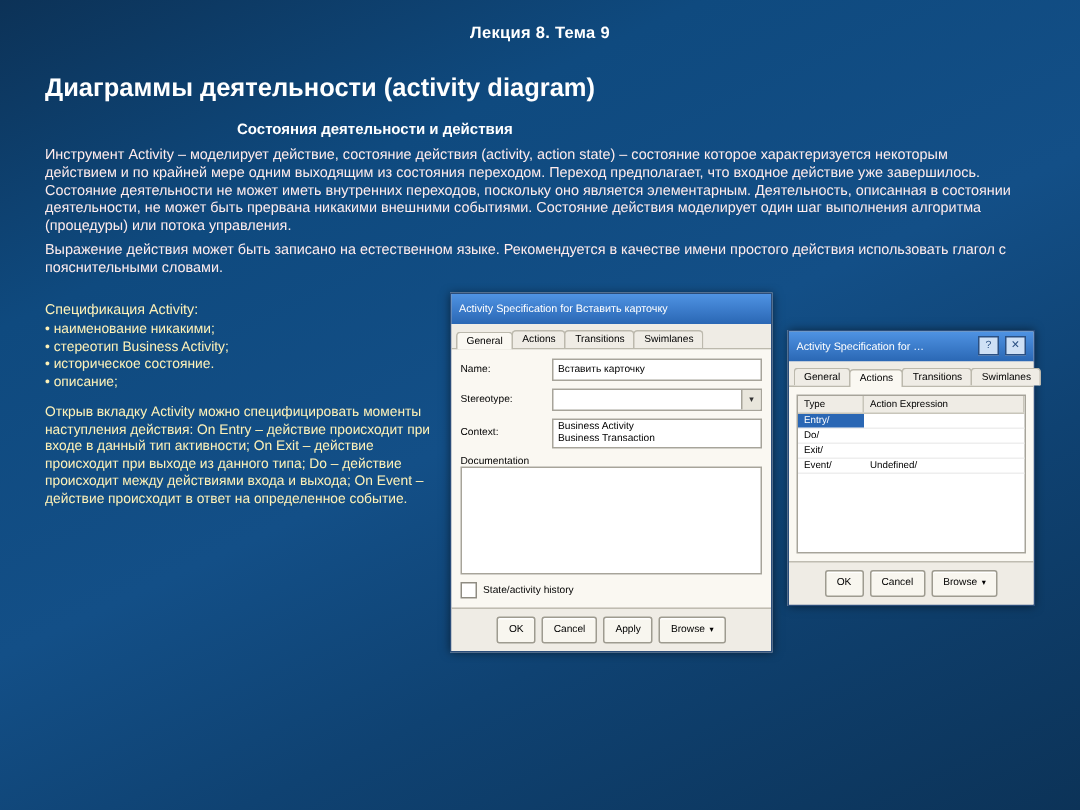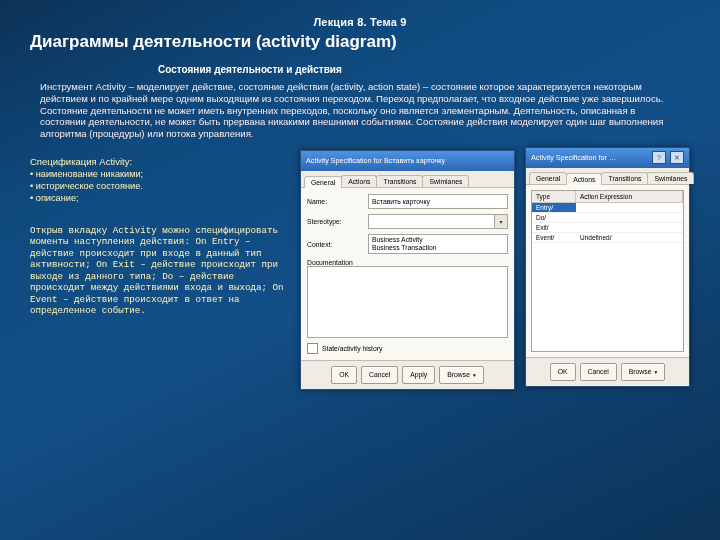--- a/index.html
+++ b/index.html
@@ -6,43 +6,43 @@
   html { font-size: 10px; }
   body {
     width: 720px; height: 540px;
     font-family: Arial, sans-serif;
     background: linear-gradient(155deg, #0c3257 0%, #0f4a7f 25%, #134f87 50%, #0f4272 70%, #0c3358 100%);
     color: #fff;
     overflow: hidden;
     position: relative;
   }
   .slide { padding: 10px 30px 0 30px; }
-  .pretitle { text-align: center; font-weight: bold; font-size: 1.1rem; margin: 6px 0 4px; letter-spacing: .2px; }
+  .pretitle { text-align: center; font-weight: bold; font-size: 1.1rem; margin: 6px 0 21px; letter-spacing: .2px; }
   .title { text-align: left; font-weight: bold; font-size: 1.7rem; margin-bottom: 12px; }
   .subhead { font-weight: bold; font-size: 1.0rem; margin-left: 80px; margin-bottom: 6px; padding-left: 48px; }
   .para { font-size: 0.96rem; line-height: 1.23; color: #ffecec; margin-bottom: 4px; }
-  .content-narrow { margin-left: 10px; margin-right: 10px; }
+  .content-narrow { margin-right: 10px; }
 
   .lower { display: flex; margin-top: 10px; gap: 12px; }
   .leftcol { width: 270px; }
   .spec-title { color: #fef2b8; font-size: 0.95rem; font-weight: normal; margin: 6px 0 2px; }
   .spec-list { list-style: none; color: #fef2b8; font-size: 0.92rem; line-height: 1.3; }
   .spec-list li::before { content: "•  "; }
-  .para-yellow { color: #fef2b8; font-size: 0.92rem; line-height: 1.25; margin-top: 20px; font-family: Liberation Mono, monospace; }
+  .para-yellow { color: #fef2b8; font-size: 0.92rem; line-height: 1.25; margin-top: 8px; }
 
   
   .wins { flex: 1; display: flex; gap: 10px; align-items: center; }
   .win {
     background: #efece5; color: #000; border: 1px solid #2b4d7a;
     box-shadow: 0 0 6px rgba(0,0,0,.5);
     font-size: 0.68rem;
     display: flex; flex-direction: column;
   }
   .win1 { width: 215px; height: 240px; }
-  .win2 { width: 165px; height: 240px; margin-top: -6px; }
+  .win2 { width: 165px; height: 184px; margin-top: -6px; }
   .tb {
     height: 20px; background: linear-gradient(#4f93e3, #2a67b4); color: #fff;
     display: flex; align-items: center; padding: 0 5px; font-size: 0.72rem; gap: 4px;
   }
   .tb .filler { flex: 1; }
   .tb-btn { width: 14px; height: 13px; background: #cfe0f5; border: 1px solid #2a4f82; color: #2a4f82; display: inline-flex; align-items: center; justify-content: center; font-size: 0.7rem; line-height: 1; }
   .tabs { display: flex; gap: 0; padding: 4px 3px 0 3px; border-bottom: 1px solid #bcb9ad; background: #efece5; }
   .tab {
     padding: 2px 6px; border: 1px solid #bcb9ad; border-bottom: none;
     border-radius: 3px 3px 0 0; background: #efece5; margin-right: -1px;
@@ -74,27 +74,29 @@
 </head>
 <body>
 
 <div class="slide">
   <div class="pretitle">Лекция 8. Тема 9</div>
   <div class="title">Диаграммы деятельности (activity diagram)</div>
   <div class="subhead">Состояния деятельности и действия</div>
 
   <div class="content-narrow">
     <p class="para">Инструмент Activity – моделирует действие, состояние действия (activity, action state) – состояние которое характеризуется некоторым действием и по крайней мере одним выходящим из состояния переходом. Переход предполагает, что входное действие уже завершилось. Состояние деятельности не может иметь внутренних переходов, поскольку оно является элементарным. Деятельность, описанная в состоянии деятельности, не может быть прервана никакими внешними событиями. Состояние действия моделирует один шаг выполнения алгоритма (процедуры) или потока управления.</p>
+    <p class="para">Выражение действия может быть записано на естественном языке. Рекомендуется в качестве имени простого действия использовать глагол с пояснительными словами.</p>
   </div>
 
   <div class="lower">
     <div class="leftcol">
       <div class="spec-title">Спецификация Activity:</div>
       <ul class="spec-list">
         <li>наименование никакими;</li>
+        <li>стереотип Business Activity;</li>
         <li>историческое состояние.</li>
         <li>описание;</li>
       </ul>
       <p class="para-yellow">Открыв вкладку Activity можно специфицировать моменты наступления действия: On Entry – действие происходит при входе в данный тип активности; On Exit – действие происходит при выходе из данного типа; Do – действие происходит между действиями входа и выхода; On Event – действие происходит в ответ на определенное событие.</p>
     </div>
 
     <div class="wins">
 
       <div class="win win1">
         <div class="tb">

